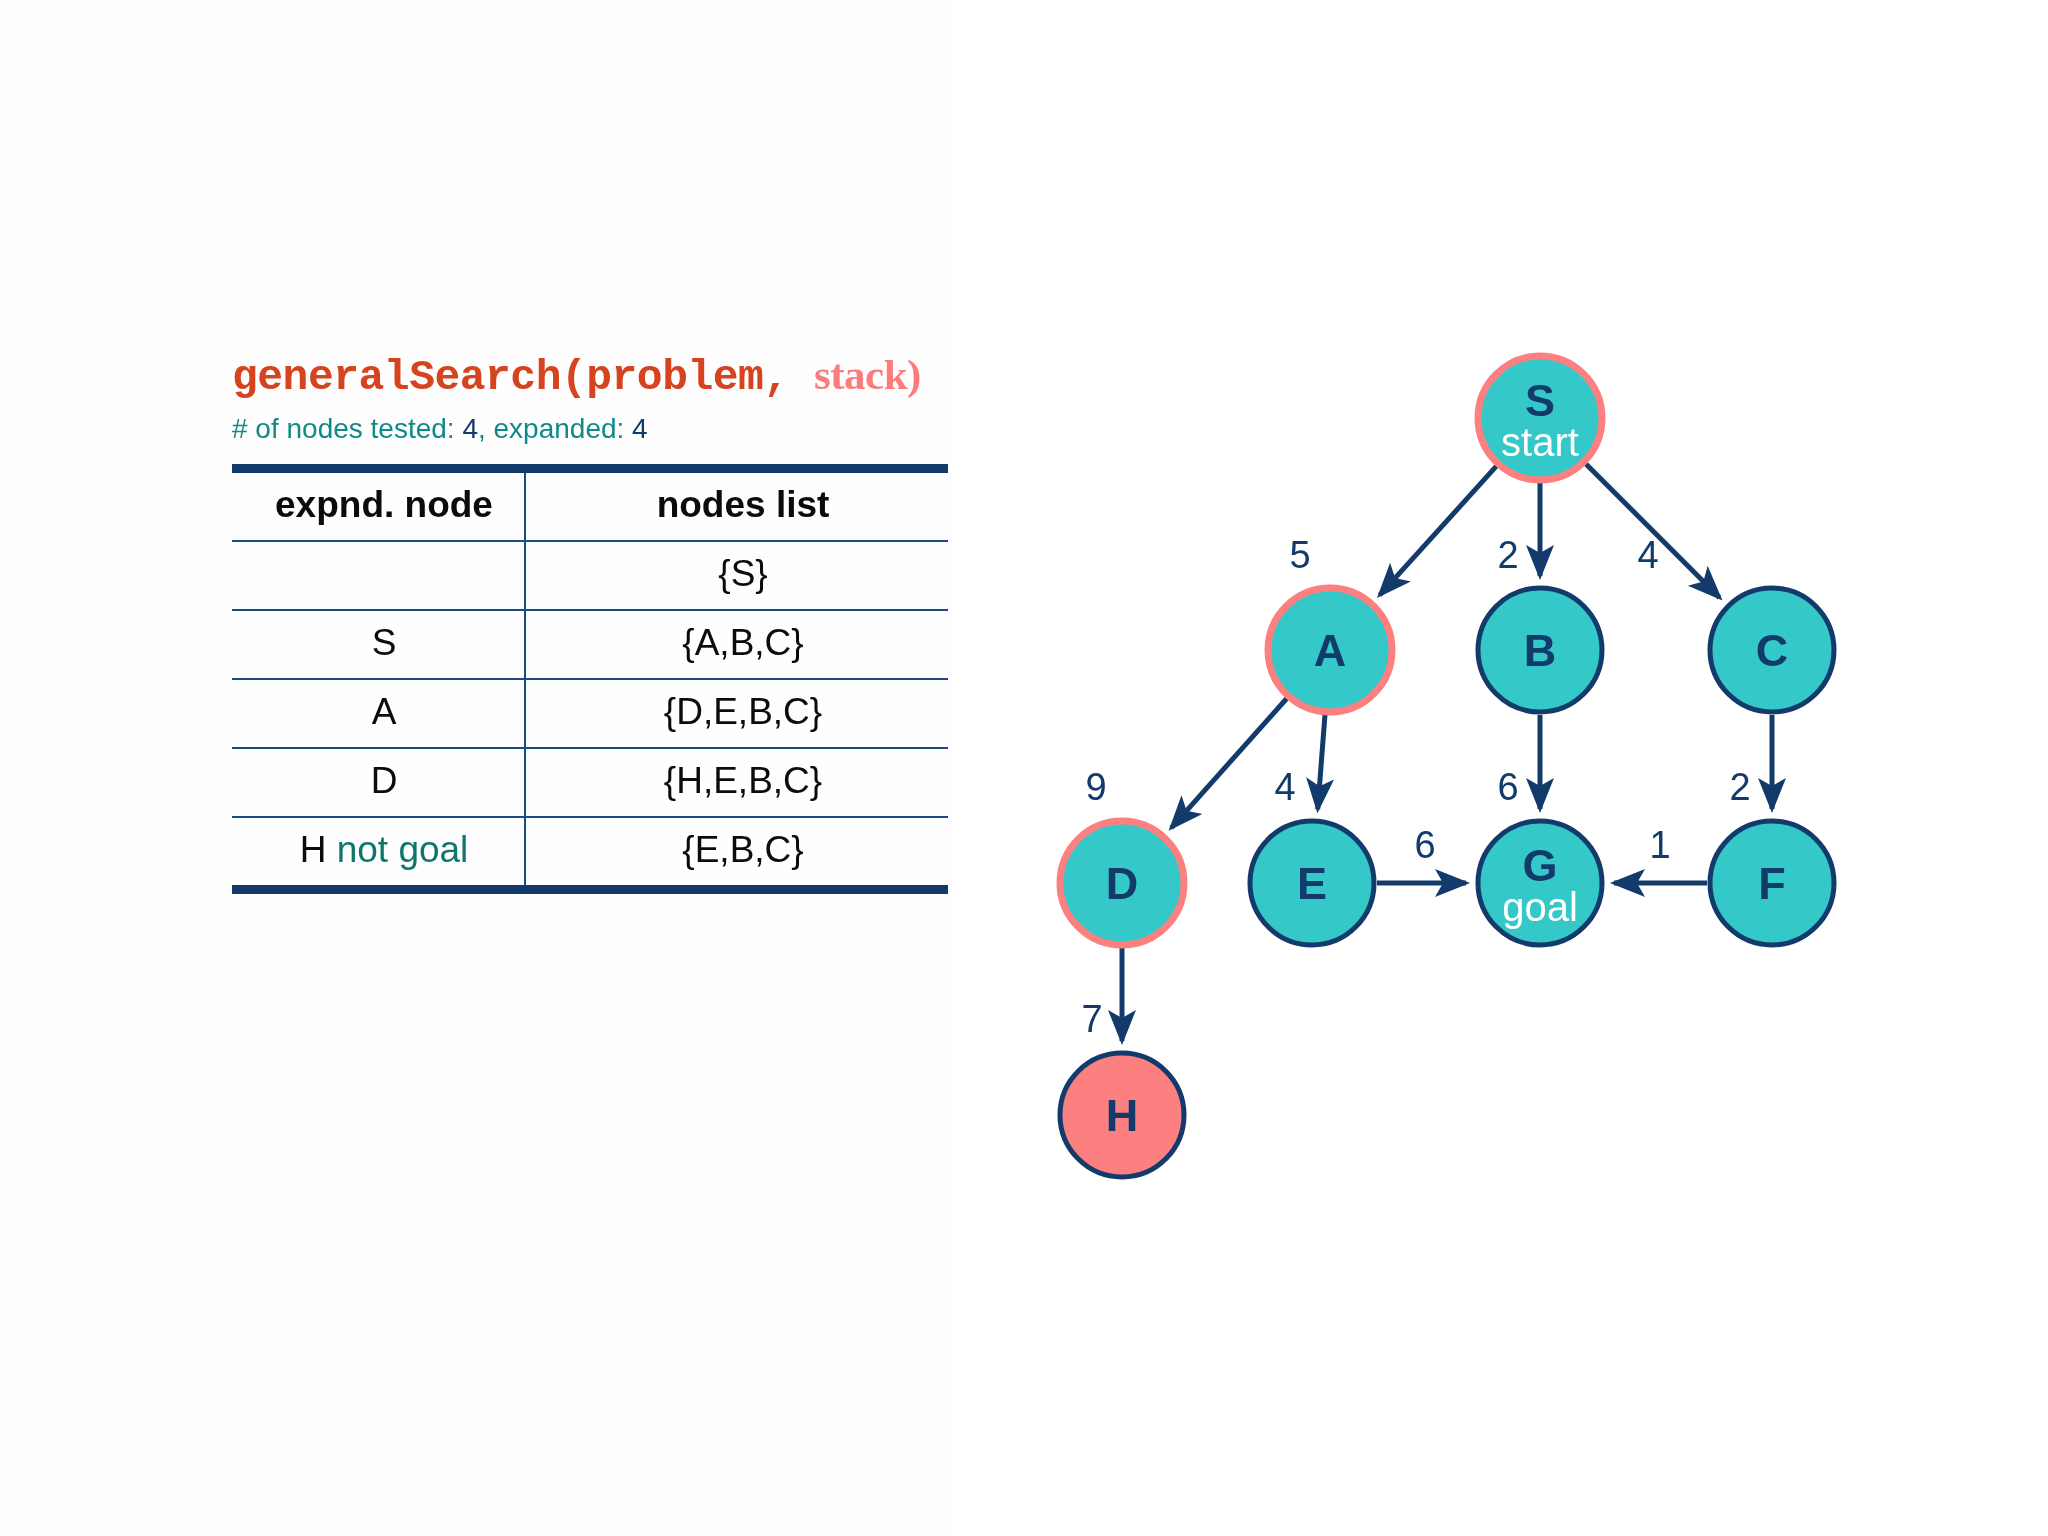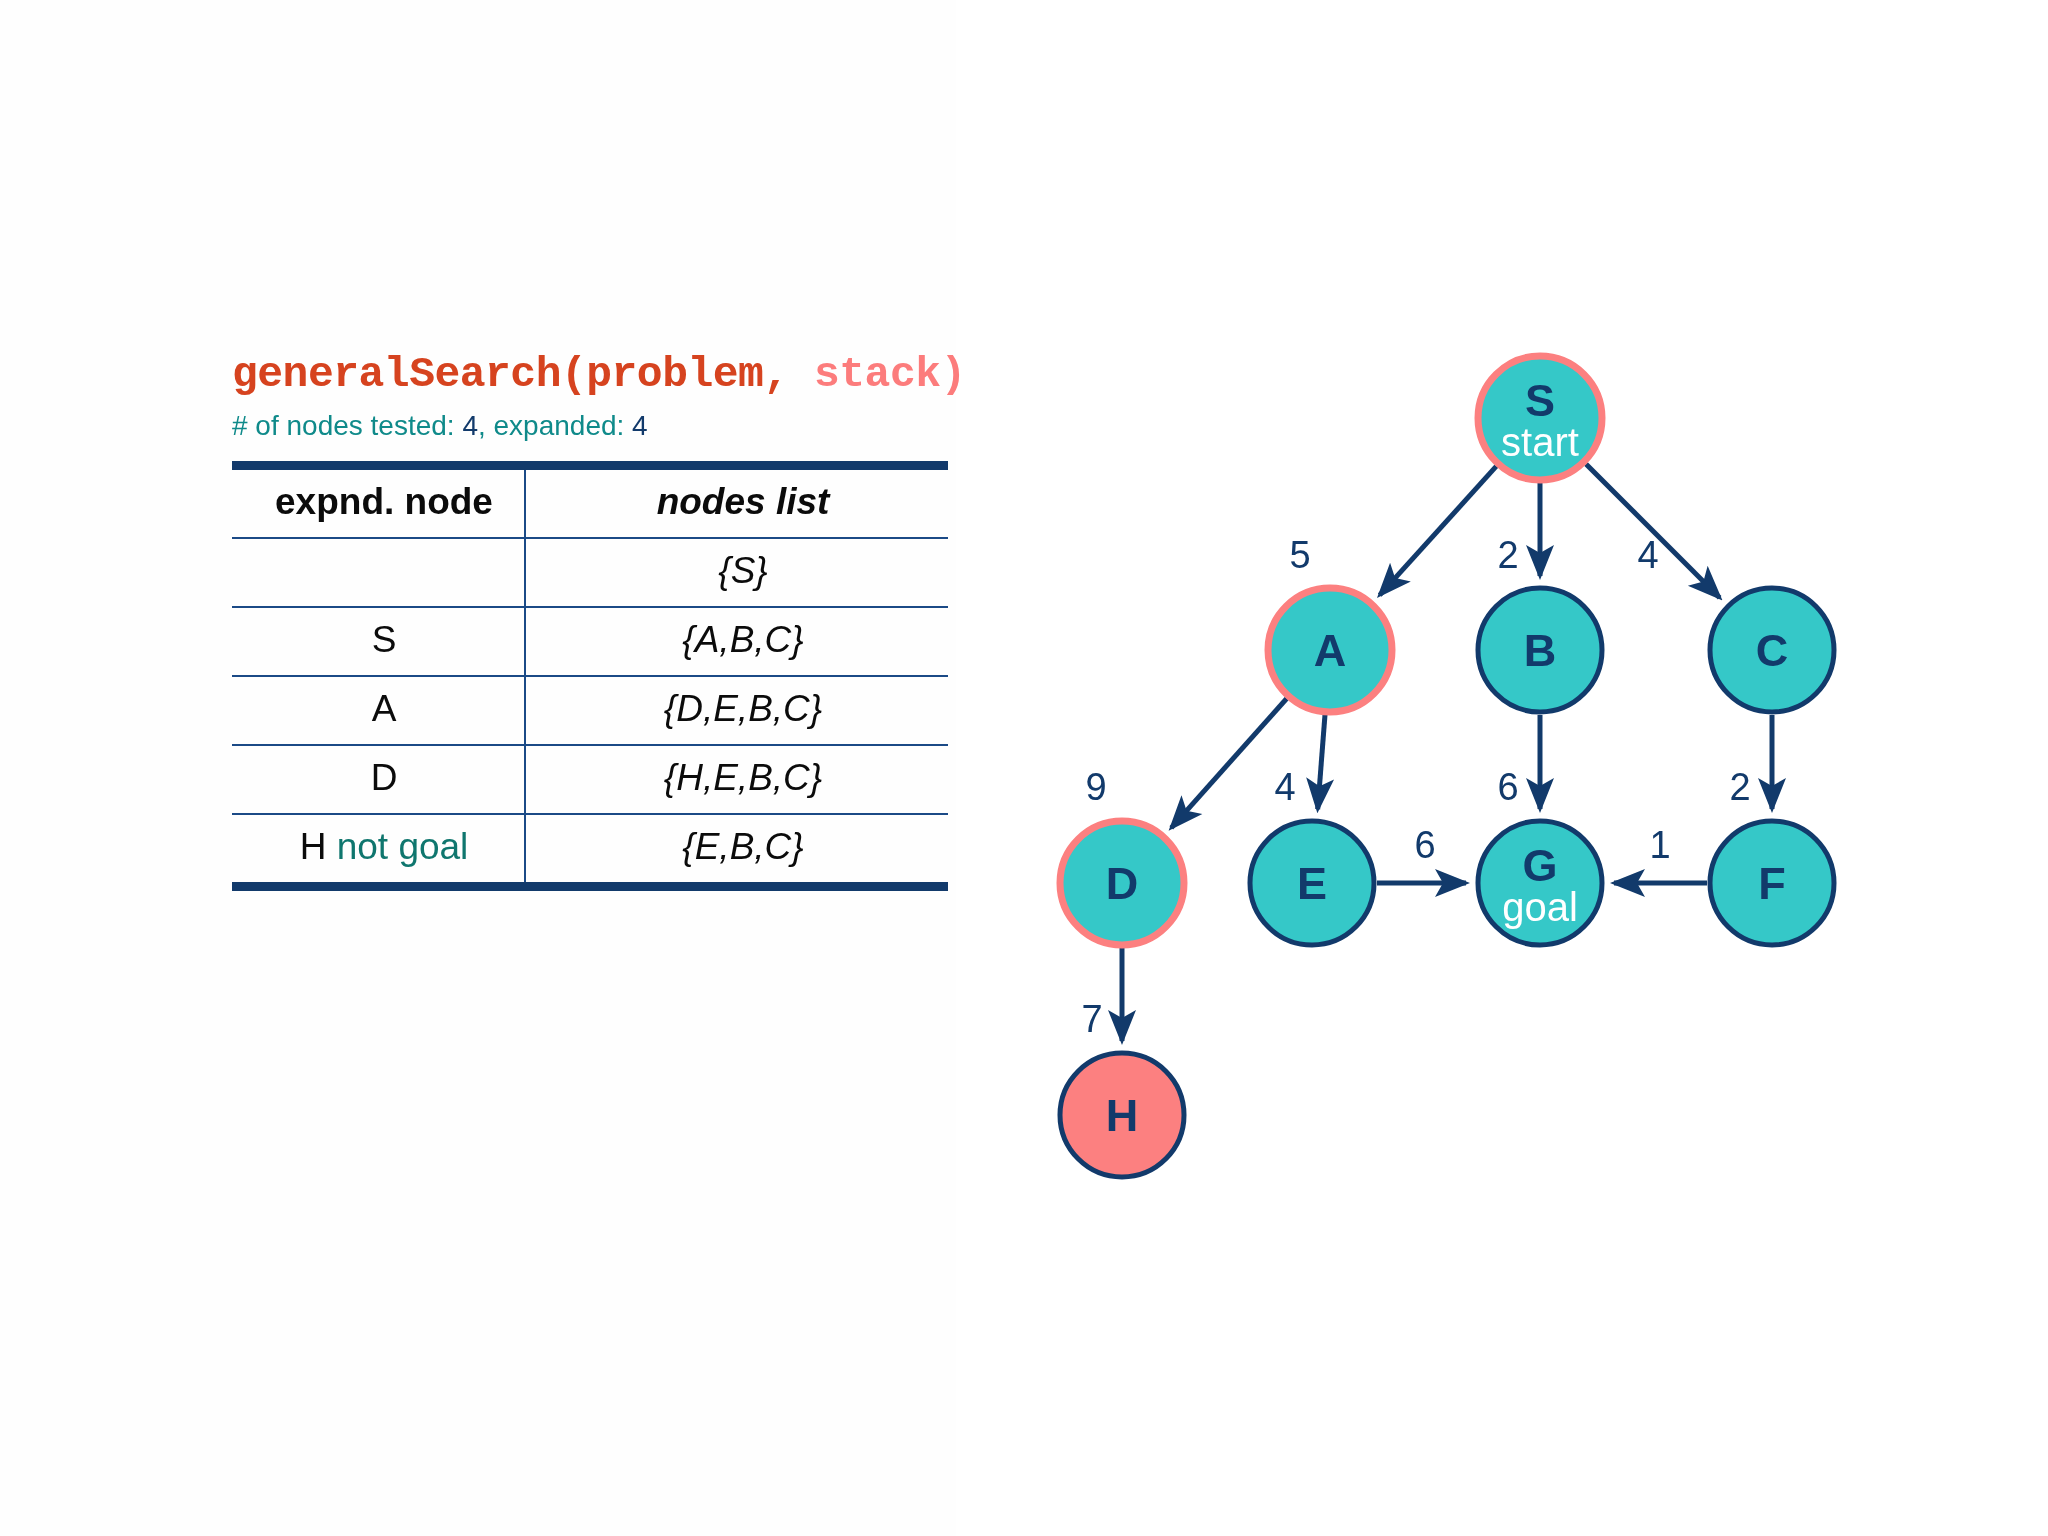--- a/index.html
+++ b/index.html
@@ -40,21 +40,21 @@
 
   #code-title {
     font-family: "Liberation Mono", "DejaVu Sans Mono", monospace;
     font-size: 43px;
     font-weight: 700;
     letter-spacing: -0.5px;
     white-space: nowrap;
     line-height: 1.05;
   }
   #code-title .fn   { color: #d6431f; margin-top: 28px; }
-  #code-title .arg2 { color: #fc7c7c; }
+  #code-title .arg2 { color: #fc7c7c; font-family: Liberation Serif, serif; }
 
   #stats-line {
     margin-top: 13px;
     font-size: 28px;
     color: #0f8a8a;
     white-space: nowrap;
     line-height: 1.15;
   }
   #stats-line .num { color: #123a6b; }
 
@@ -77,21 +77,21 @@
     padding: 4px 0 6px 12px;
     font-size: 37px;
     color: #0b0b0b;
     text-align: center;
     vertical-align: middle;
     height: 57px;
     line-height: 1.05;
   }
   #search-table th { font-weight: 700; }
   #search-table th:last-child,
-  #search-table td:last-child { border-right: none; font-style: italic; }
+  #search-table td:last-child { border-right: none; }
   #search-table tr:last-child td { border-bottom: none; }
   #search-table thead th { border-bottom: 2px solid #1b4a86; }
   .note-goal { color: #0f766e; }
 
   
   #graph-wrap {
     position: absolute;
     left: 1000px;
     top: 330px;
     width: 1040px;

